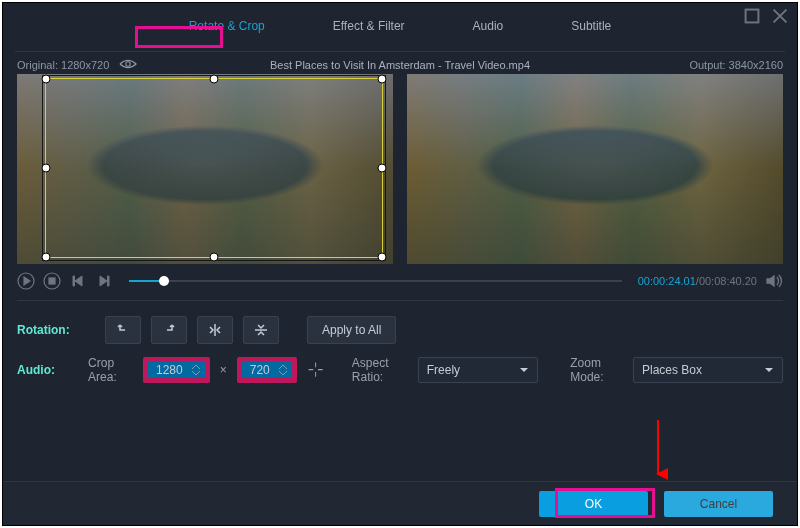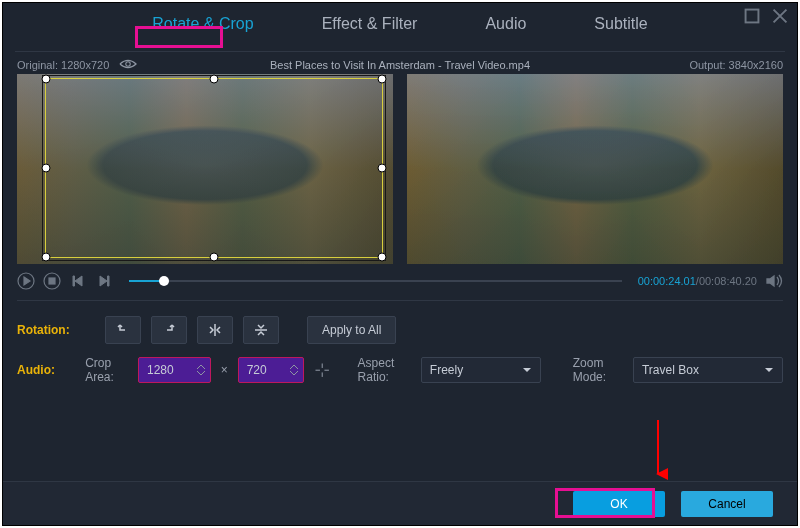--- a/index.html
+++ b/index.html
@@ -1,21 +1,21 @@
 <!DOCTYPE html>
 <html><head>
 <meta charset="utf-8">
 <style>
 * { margin: 0; padding: 0; box-sizing: border-box; font-family: "Segoe UI", Arial, sans-serif; }
 body { background: #fff; display: flex; align-items: center; justify-content: center; width: 800px; height: 528px; overflow: hidden; }
 .frame { position: relative; width: 796px; height: 524px; background: #1e2530; border: 1px solid #000; }
 .titlebar { position: absolute; right: 8px; top: 4px; display: flex; gap: 10px; }
 .win-icon { width: 18px; height: 18px; stroke: #6d7682; fill: none; stroke-width: 1.5; display: flex; align-items: center; justify-content: center; }
 
-.tabs { display: flex; justify-content: center; gap: 48px; height: 40px; align-items: flex-end; padding-bottom: 6px; font-size: 16px; color: #aab1bd; }
+.tabs { display: flex; justify-content: center; gap: 48px; height: 40px; align-items: flex-end; padding-bottom: 6px; font-size: 12px; color: #aab1bd; }
 .tab { cursor: pointer; padding: 4px 10px; }
 .tab.active { color: #18a3d4; }
 .highlight-box { position: absolute; border: 3px solid #e60f92; pointer-events: none; }
 .hl-tab { left: 132px; top: 23px; width: 88px; height: 22px; }
 
 .sep { height: 1px; background: #2f3744; margin: 0 12px; margin-top: 8px; }
 .info-row { display: flex; justify-content: space-between; align-items: center; color: #8d95a2; font-size: 11px; padding: 6px 14px 2px; }
 .info-left { display: flex; align-items: center; gap: 10px; }
 .eye-icon { width: 18px; height: 12px; }
 .info-center { position: absolute; left: 50%; transform: translateX(-50%); color: #aab1bd; font-size: 11px; }
@@ -47,36 +47,36 @@
 .seek-track { position: absolute; top: 7px; left: 0; right: 0; height: 2px; background: #3a4250; }
 .seek-fill { position: absolute; top: 7px; left: 0; width: 35px; height: 2px; background: #18a3d4; }
 .seek-thumb { position: absolute; top: 3px; left: 30px; width: 10px; height: 10px; border-radius: 50%; background: #fff; }
 .time { white-space: nowrap; }
 .time .cur { color: #18a3d4; }
 
 .sep2 { height: 1px; background: #2f3744; margin: 6px 14px; }
 
 .controls { padding: 6px 14px 0; color: #99a0ad; font-size: 12px; }
 .row { display: flex; align-items: center; min-height: 34px; gap: 10px; }
-.label { width: 78px; font-weight: 600; color: #eab308; }
+.label { width: 78px; font-weight: 600; color: #5eead4; }
 .btn { background: #2a323f; border: 1px solid #394251; border-radius: 2px; height: 28px; display: inline-flex; align-items: center; justify-content: center; color: #c6ccd6; cursor: pointer; }
 .btn.sq { width: 36px; }
 .btn.wide { padding: 0 14px; font-size: 12px; }
-.num-input { display: flex; align-items: center; background: #4c1d95; border: 1px solid #be185d; border-radius: 2px; height: 26px; padding: 0 4px 0 8px; color: #c6ccd6; font-size: 12px; gap: 22px; }
+.num-input { display: flex; align-items: center; background: #0369a1; border: 5px solid #be185d; border-radius: 2px; height: 26px; padding: 0 4px 0 8px; color: #c6ccd6; font-size: 12px; gap: 8px; }
 .spin { display: flex; flex-direction: column; line-height: 0; }
 .spin svg { width: 10px; height: 7px; }
 .mul { color: #99a0ad; }
 .center-icon { width: 22px; height: 22px; display: flex; align-items: center; justify-content: center; }
 .dropdown { display: flex; align-items: center; justify-content: space-between; background: #222936; border: 1px solid #394251; border-radius: 2px; height: 26px; padding: 0 8px; color: #c6ccd6; font-size: 12px; min-width: 120px; }
 .dropdown .arrow { width: 10px; height: 10px; }
 
 .footer { position: absolute; bottom: 0; left: 0; right: 0; height: 44px; border-top: 1px solid #2f3744; background: #212834; display: flex; align-items: center; justify-content: flex-end; padding-right: 24px; gap: 16px; }
-.fbtn { width: 92px; height: 26px; border-radius: 2px; display: flex; align-items: center; justify-content: center; font-size: 12px; cursor: pointer; }
+.fbtn { width: 109px; height: 26px; border-radius: 2px; display: flex; align-items: center; justify-content: center; font-size: 12px; cursor: pointer; }
 .fbtn.ok { background: #089ee0; color: #fff; }
-.fbtn.cancel { background: #29a9de; color: #000000; }
+.fbtn.cancel { background: #29a9de; color: #404040; }
 .hl-ok { left: 552px; bottom: 7px; width: 100px; height: 30px; top: auto; }
 
 .arrow-annot { position: absolute; left: 645px; top: 415px; pointer-events: none; }
 </style>
 </head>
 <body>
 
 <div class="frame">
 
   <div class="titlebar">
@@ -238,21 +238,21 @@
       <span>Aspect Ratio:</span>
       <span class="dropdown">
         <span>Freely</span>
         <svg class="arrow" viewBox="0 0 10 10">
             <path d="M1 3 L5 7 L9 3" fill="#c6ccd6"></path>
           </svg>
       </span>
       <span style="width:16px"></span>
       <span>Zoom Mode:</span>
       <span class="dropdown" style="min-width:150px">
-        <span>Travel Box</span>
+        <span>Places Box</span>
         <svg class="arrow" viewBox="0 0 10 10">
             <path d="M1 3 L5 7 L9 3" fill="#c6ccd6"></path>
           </svg>
       </span>
     </div>
 
   </div>
 
   <svg class="arrow-annot" width="20" height="66">
     <defs>

